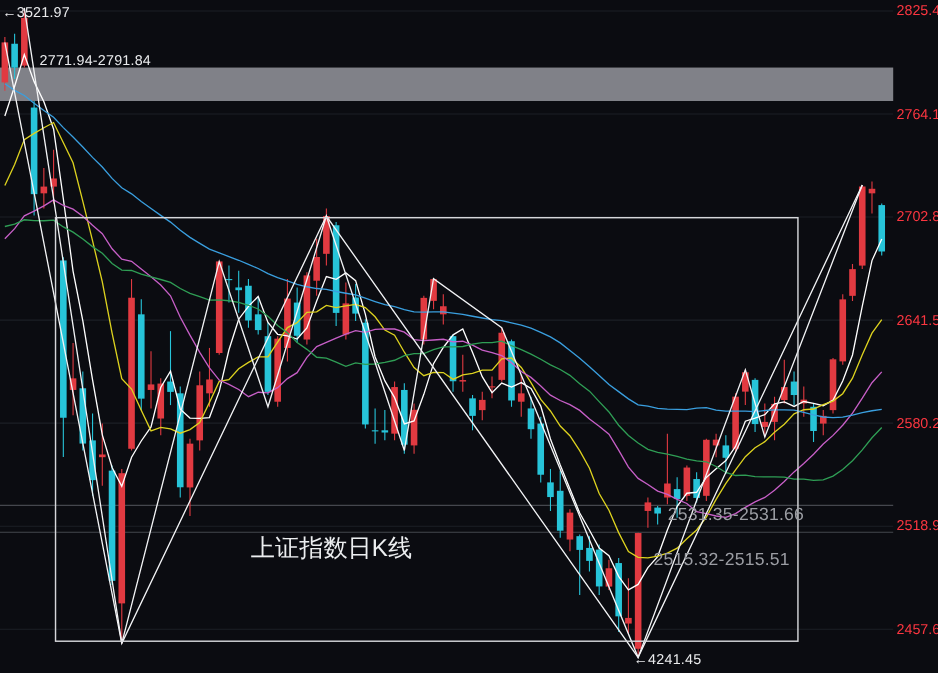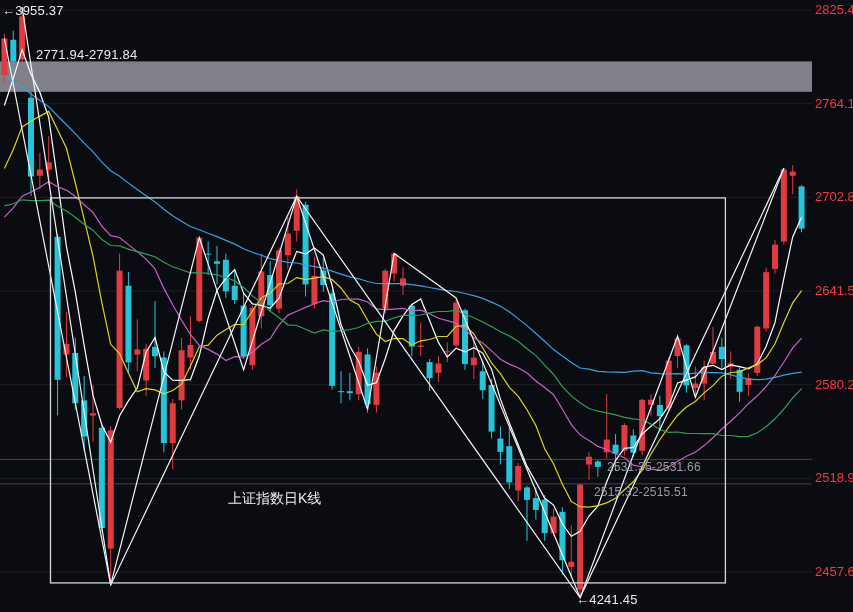--- a/index.html
+++ b/index.html
@@ -5,22 +5,22 @@
   html,body{margin:0;padding:0;}
   body{
     width:853px;height:612px;overflow:hidden;position:relative;
     background:#0b0c11;
     font-family:"Liberation Sans", sans-serif;
   }
   .stage{position:absolute;left:0;top:0;width:853px;height:612px;}
   #chart{position:absolute;left:0;top:0;display:block;}
   .overlay{position:absolute;left:0;top:0;width:853px;height:612px;pointer-events:none;}
   .ann{position:absolute;white-space:nowrap;font-size:13px;color:#e9eaec;letter-spacing:.2px;}
-  .ann.gap{color:#9b9da3;font-size:12px;}
-  .title-block{position:absolute;left:228px;top:483px;color:#eceef0;font-size:14px;line-height:30px;text-align:right;}
+  .ann.gap{color:#9b9da3;font-size:16px;}
+  .title-block{position:absolute;left:228px;top:483px;color:#eceef0;font-size:22px;line-height:30px;text-align:right;}
   #yaxis .ylab{position:absolute;left:815px;font-size:13px;color:#fb3640;white-space:nowrap;}
 </style>
 </head>
 <body>
 
 <div class="stage">
   <svg id="chart" width="853" height="612">
       <rect x="0" y="0" width="853" height="612" fill="#0b0c11"></rect>
       <g>
         <line x1="0" x2="812" y1="10" y2="10" stroke="#1d1f26" stroke-width="1"></line>
@@ -223,24 +223,24 @@
       <polyline points="4.4,105.5 13.3,78.4 22.1,49.6 31.0,74.2 39.9,92.5 48.7,117.2 57.6,180.9 66.4,246.4 75.3,291.8 84.1,345.1 93.0,395.3 101.9,425.0 110.7,442.2 119.6,415.7 128.4,400.9 137.3,388.1 146.1,352.3 155.0,337.5 163.9,372.0 172.7,380.1 181.6,380.3 190.4,379.6 199.3,355.8 208.1,318.2 217.0,290.2 225.9,278.5 234.7,269.5 243.6,293.2 252.4,303.9 261.3,305.4 270.1,308.2 279.0,298.2 287.9,273.7 296.7,251.4 305.6,254.0 314.4,248.1 323.3,255.1 332.1,285.5 341.0,324.5 349.9,346.3 358.7,361.5 367.6,385.3 376.4,382.7 385.3,358.5 394.1,330.6 403.0,315.9 411.9,304.4 420.7,299.0 429.6,320.5 438.4,342.4 447.3,357.0 456.1,348.2 465.0,351.9 473.9,347.8 482.7,353.1 491.6,369.2 500.4,399.1 509.3,422.7 518.1,444.4 527.0,466.4 535.9,482.0 544.7,498.3 553.6,505.1 562.4,524.0 571.3,536.3 580.1,531.3 589.0,516.0 597.9,506.0 606.7,481.9 615.6,460.3 624.4,448.4 633.3,447.5 642.1,434.1 651.0,426.2 659.9,418.7 668.7,405.8 677.6,382.9 686.4,380.1 695.3,376.9 704.1,367.1 713.0,365.3 721.9,369.5 730.7,365.0 739.6,366.7 748.4,368.8 757.3,363.8 766.1,346.4 775.0,322.7 783.9,278.2 792.7,236.9 801.6,217.3" fill="none" stroke="#ffffff" stroke-width="1.2"></polyline>
       <polyline points="4.4,168.6 13.3,149.5 22.1,126.9 31.0,121.3 39.9,116.1 48.7,111.4 57.6,129.7 66.4,148.0 75.3,183.0 84.1,218.8 93.0,256.3 101.9,302.9 110.7,344.3 119.6,353.7 128.4,373.0 137.3,391.7 146.1,388.6 155.0,389.9 163.9,393.8 172.7,390.5 181.6,384.2 190.4,365.9 199.3,346.7 208.1,345.1 217.0,335.2 225.9,329.4 234.7,324.5 243.6,324.5 252.4,311.0 261.3,297.8 270.1,293.3 279.0,283.9 287.9,283.5 296.7,277.6 305.6,279.7 314.4,278.1 323.3,276.7 332.1,279.6 341.0,288.0 349.9,300.1 358.7,304.8 367.6,320.2 376.4,334.1 385.3,341.5 394.1,338.5 403.0,338.7 411.9,344.9 420.7,340.8 429.6,339.5 438.4,336.5 447.3,336.5 456.1,326.3 465.0,325.4 473.9,334.1 482.7,347.8 491.6,363.1 500.4,373.6 509.3,387.3 518.1,396.1 527.0,409.7 535.9,425.6 544.7,448.7 553.6,463.9 562.4,484.2 571.3,501.4 580.1,506.7 589.0,507.1 597.9,505.6 606.7,502.9 615.6,498.3 624.4,489.8 633.3,481.8 642.1,470.1 651.0,454.0 659.9,439.5 668.7,427.1 677.6,415.2 686.4,407.1 695.3,401.5 704.1,392.9 713.0,385.6 721.9,376.2 730.7,372.5 739.6,371.8 748.4,367.9 757.3,364.6 766.1,357.9 775.0,343.8 783.9,322.4 792.7,302.9 801.6,290.6" fill="none" stroke="#ddd21f" stroke-width="1.2"></polyline>
       <polyline points="4.4,217.1 13.3,207.9 22.1,196.2 31.0,192.0 39.9,187.2 48.7,181.7 57.6,186.8 66.4,190.1 75.3,196.5 84.1,204.8 93.0,212.4 101.9,226.2 110.7,235.6 119.6,237.5 128.4,244.6 137.3,251.6 146.1,259.1 155.0,268.9 163.9,288.4 172.7,304.7 181.6,320.3 190.4,334.4 199.3,345.5 208.1,349.4 217.0,354.1 225.9,360.6 234.7,356.6 243.6,357.2 252.4,352.4 261.3,344.2 270.1,338.8 279.0,324.9 287.9,315.1 296.7,311.3 305.6,307.4 314.4,303.8 323.3,300.6 332.1,302.1 341.0,299.5 349.9,299.0 358.7,299.1 367.6,302.0 376.4,308.8 385.3,309.6 394.1,309.1 403.0,308.4 411.9,310.8 420.7,310.2 429.6,313.7 438.4,318.3 447.3,320.6 456.1,323.2 465.0,329.8 473.9,337.8 482.7,343.1 491.6,350.9 500.4,359.2 509.3,364.1 518.1,367.8 527.0,373.1 535.9,381.0 544.7,387.5 553.6,394.7 562.4,409.2 571.3,424.6 580.1,434.9 589.0,440.4 597.9,446.4 606.7,449.5 615.6,454.0 624.4,457.7 633.3,465.2 642.1,467.0 651.0,469.1 659.9,470.4 668.7,466.9 677.6,461.2 686.4,456.3 695.3,452.2 704.1,445.6 713.0,437.7 721.9,429.0 730.7,421.3 739.6,412.9 748.4,403.7 757.3,395.8 766.1,386.6 775.0,375.5 783.9,362.0 792.7,347.9 801.6,338.1" fill="none" stroke="#c75fc7" stroke-width="1.2"></polyline>
       <polyline points="4.4,205.9 13.3,203.8 22.1,199.8 31.0,200.6 39.9,200.7 48.7,200.1 57.6,206.3 66.4,211.0 75.3,217.2 84.1,224.2 93.0,230.2 101.9,239.6 110.7,245.5 119.6,245.9 128.4,249.1 137.3,251.7 146.1,254.1 155.0,256.7 163.9,262.3 172.7,266.7 181.6,269.7 190.4,272.8 199.3,272.6 208.1,273.4 217.0,274.8 225.9,277.5 234.7,280.9 243.6,287.5 252.4,295.9 261.3,302.4 270.1,311.3 279.0,317.6 287.9,324.8 296.7,325.5 305.6,329.3 314.4,333.1 323.3,329.9 332.1,331.3 341.0,330.9 349.9,329.5 358.7,327.5 367.6,323.3 376.4,321.4 385.3,321.4 394.1,317.8 403.0,315.4 411.9,315.3 420.7,315.0 429.6,312.8 438.4,311.5 447.3,311.5 456.1,310.1 465.0,314.3 473.9,317.8 482.7,322.0 491.6,326.6 500.4,331.7 509.3,335.9 518.1,341.2 527.0,348.8 535.9,355.6 544.7,365.1 553.6,374.5 562.4,386.6 571.3,395.9 580.1,402.8 589.0,408.5 597.9,411.2 606.7,412.8 615.6,414.9 624.4,417.3 633.3,418.9 642.1,419.8 651.0,424.1 659.9,429.5 668.7,432.3 677.6,432.0 686.4,433.3 695.3,433.5 704.1,433.6 713.0,433.7 721.9,435.5 730.7,435.5 739.6,436.7 748.4,436.3 757.3,432.8 766.1,426.8 775.0,418.8 783.9,409.0 792.7,398.0 801.6,388.6" fill="none" stroke="#2f9e55" stroke-width="1.2"></polyline>
       <polyline points="4.4,76.2 13.3,82.1 22.1,86.8 31.0,93.9 39.9,100.5 48.7,106.6 57.6,116.0 66.4,124.5 75.3,133.6 84.1,143.1 93.0,151.8 101.9,162.2 110.7,170.7 119.6,176.2 128.4,183.1 137.3,189.6 146.1,195.8 155.0,201.9 163.9,209.3 172.7,215.8 181.6,221.3 190.4,226.5 199.3,229.8 208.1,233.2 217.0,236.6 225.9,240.4 234.7,244.1 243.6,248.7 252.4,252.3 261.3,255.3 270.1,258.6 279.0,260.7 287.9,262.3 296.7,263.0 305.6,265.0 314.4,266.6 323.3,268.1 332.1,271.1 341.0,274.1 349.9,276.9 358.7,278.8 367.6,281.5 376.4,283.5 385.3,283.7 394.1,283.5 403.0,283.6 411.9,284.7 420.7,285.8 429.6,287.5 438.4,289.1 447.3,290.6 456.1,291.5 465.0,293.5 473.9,295.6 482.7,298.4 491.6,302.1 500.4,306.3 509.3,311.7 518.1,318.6 527.0,325.6 535.9,333.5 544.7,341.3 553.6,349.6 562.4,356.0 571.3,362.6 580.1,368.0 589.0,369.2 597.9,371.3 606.7,371.9 615.6,372.2 624.4,372.4 633.3,371.1 642.1,370.6 651.0,372.8 659.9,373.7 668.7,373.8 677.6,373.7 686.4,374.2 695.3,373.2 704.1,372.6 713.0,372.6 721.9,372.8 730.7,374.9 739.6,377.2 748.4,379.1 757.3,379.7 766.1,379.2 775.0,377.4 783.9,375.1 792.7,373.4 801.6,372.1" fill="none" stroke="#3a9fdf" stroke-width="1.2"></polyline>
       <polyline points="22.1,7.2 110.7,584.9 199.3,237.7 243.6,369.8 296.7,196.4 367.6,409.5 394.1,253.4 456.1,298.0 580.1,597.6 677.6,336.2 695.3,397.3 783.9,168.1" fill="none" stroke="#f2f3f5" stroke-width="1.2"></polyline>
       <polyline points="4.4,38.5 110.7,584.9 296.7,196.4 580.1,597.6 783.9,168.1" fill="none" stroke="#f2f3f5" stroke-width="1.2"></polyline>
       <rect x="50.48571428571429" y="197.9052895123143" width="674.9142857142858" height="385.0079921709349" fill="none" stroke="#d6d7db" stroke-width="1.3"></rect>
     </svg>
   <div class="overlay">
-    <div class="ann" style="left: 2px; top: 3px;">←3955.37</div>
+    <div class="ann" style="left: 2px; top: 3px;">←3521.97</div>
     <div class="ann" style="left: 36px; top: 47px;">2771.94-2791.84</div>
     <div class="ann gap" style="left: 607px; top: 460px;">2531.35-2531.66</div>
-    <div class="ann gap" style="left: 594px; top: 485px;">2515.32-2515.51</div>
+    <div class="ann gap" style="left: 594px; top: 501px;">2515.32-2515.51</div>
     <div class="ann" style="left: 576px; top: 592px;">←4241.45</div>
     <div class="title-block">
       <div>上证指数日K线</div>
     </div>
     <div id="yaxis">
         <div class="ylab" style="top: 2px; left: 815px; color: rgb(251, 54, 64);">2825.49</div>
         <div class="ylab" style="top: 95.67px; left: 815px; color: rgb(251, 54, 64);">2764.18</div>
         <div class="ylab" style="top: 189.34px; left: 815px; color: rgb(251, 54, 64);">2702.87</div>
         <div class="ylab" style="top: 283.01px; left: 815px; color: rgb(251, 54, 64);">2641.56</div>
         <div class="ylab" style="top: 376.68px; left: 815px; color: rgb(251, 54, 64);">2580.25</div>

